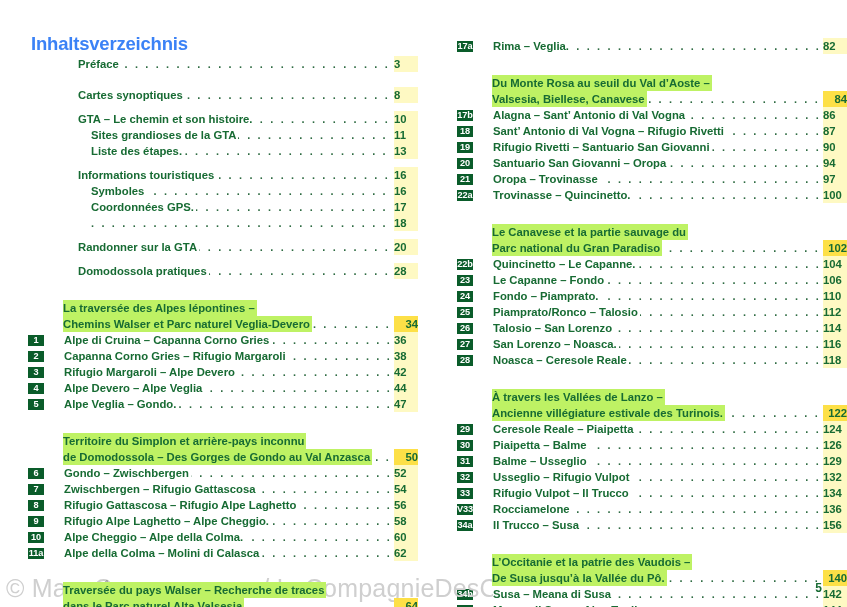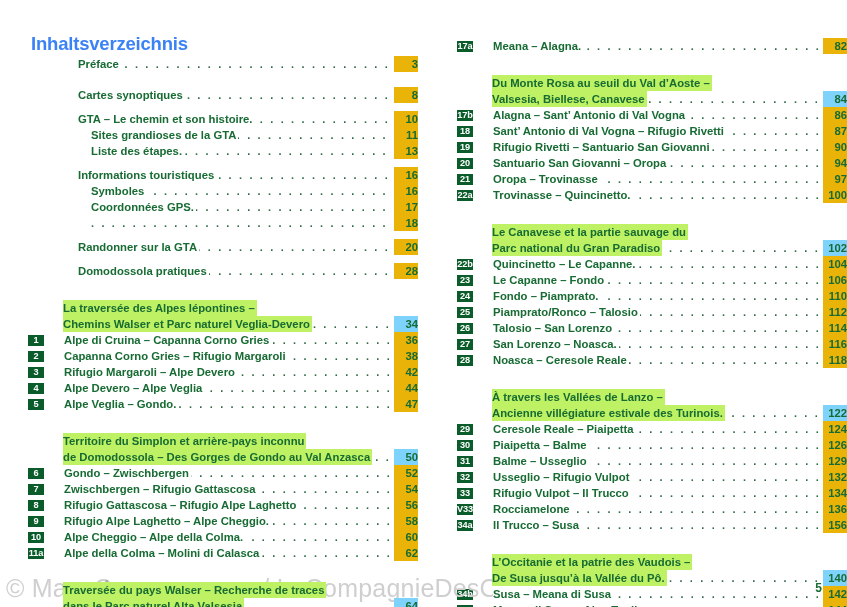--- a/index.html
+++ b/index.html
@@ -90,22 +90,21 @@
     font-size: 11px;
     text-align: right;
     z-index: 1;
   }
 
   .row .pagenum {
     position: absolute;
     right: 0;
     top: 0;
     width: 24px;
-    text-align: right;
-    background: #eab308;
+    background: #fef9c3;
     color: #176b33;
     z-index: 3;
     font-size: 11.3px;
   }
 
   
   .lvl-front   .label { left: 34px; padding-left: 16px; }
   .lvl-front2  .label { left: 63px; }
   .lvl-stage   .label { left: 36px; }
   .lvl-stage   .leader { left: 36px; }
@@ -123,21 +122,21 @@
     white-space: nowrap;
   }
   .sect-line .label { position: absolute; left: 35px; background:#bef264; padding-right:2px; z-index:2;}
   .sect-line .leader {
     position:absolute; left:35px; right:26px; top:0; height:16px;
     overflow:hidden; text-align:right; color:#2e6b42;
     letter-spacing:2.15px; font-size:11px; z-index:1;
   }
   .sect-line .pagenum {
     position:absolute; right:0; top:0; width:24px; text-align:right;
-    background:#7dd3fc; color:#176b33; z-index:3;
+    background:#fde047; color:#176b33; z-index:3;
   }
 
   .spacer-sm { height: 8px; }
   .spacer-md { height: 15px; }
   .spacer-lg { height: 21px; }
 
   
   .watermark {
     position: absolute;
     left: 6px;
@@ -351,21 +350,21 @@
         </div>
       </div>
   </div>
 
   <div class="column col-right">
     <div class="toc" id="right-col" style="top:38px;">
         <div>
           <div class="row lvl-stage">
             <span class="badge">17a</span>
             <span class="leader">. . . . . . . . . . . . . . . . . . . . . . . . . . . . . . . . . . . . . . . . . . . . . . . . . . . . . . . . . . . . . . . . . . . . . . . . . . . . . . . . . . . . . . . . . . </span>
-            <span class="label">Meana – Alagna.</span>
+            <span class="label">Rima – Veglia.</span>
             <span class="pagenum">82</span>
           </div>
         </div>
         <div class="spacer-lg"></div>
         <div>
           <div class="sect-line">
             <span class="label">Du Monte Rosa au seuil du Val d’Aoste –</span>
             <span class="pagenum"></span>
           </div>
           <div class="sect-line">

